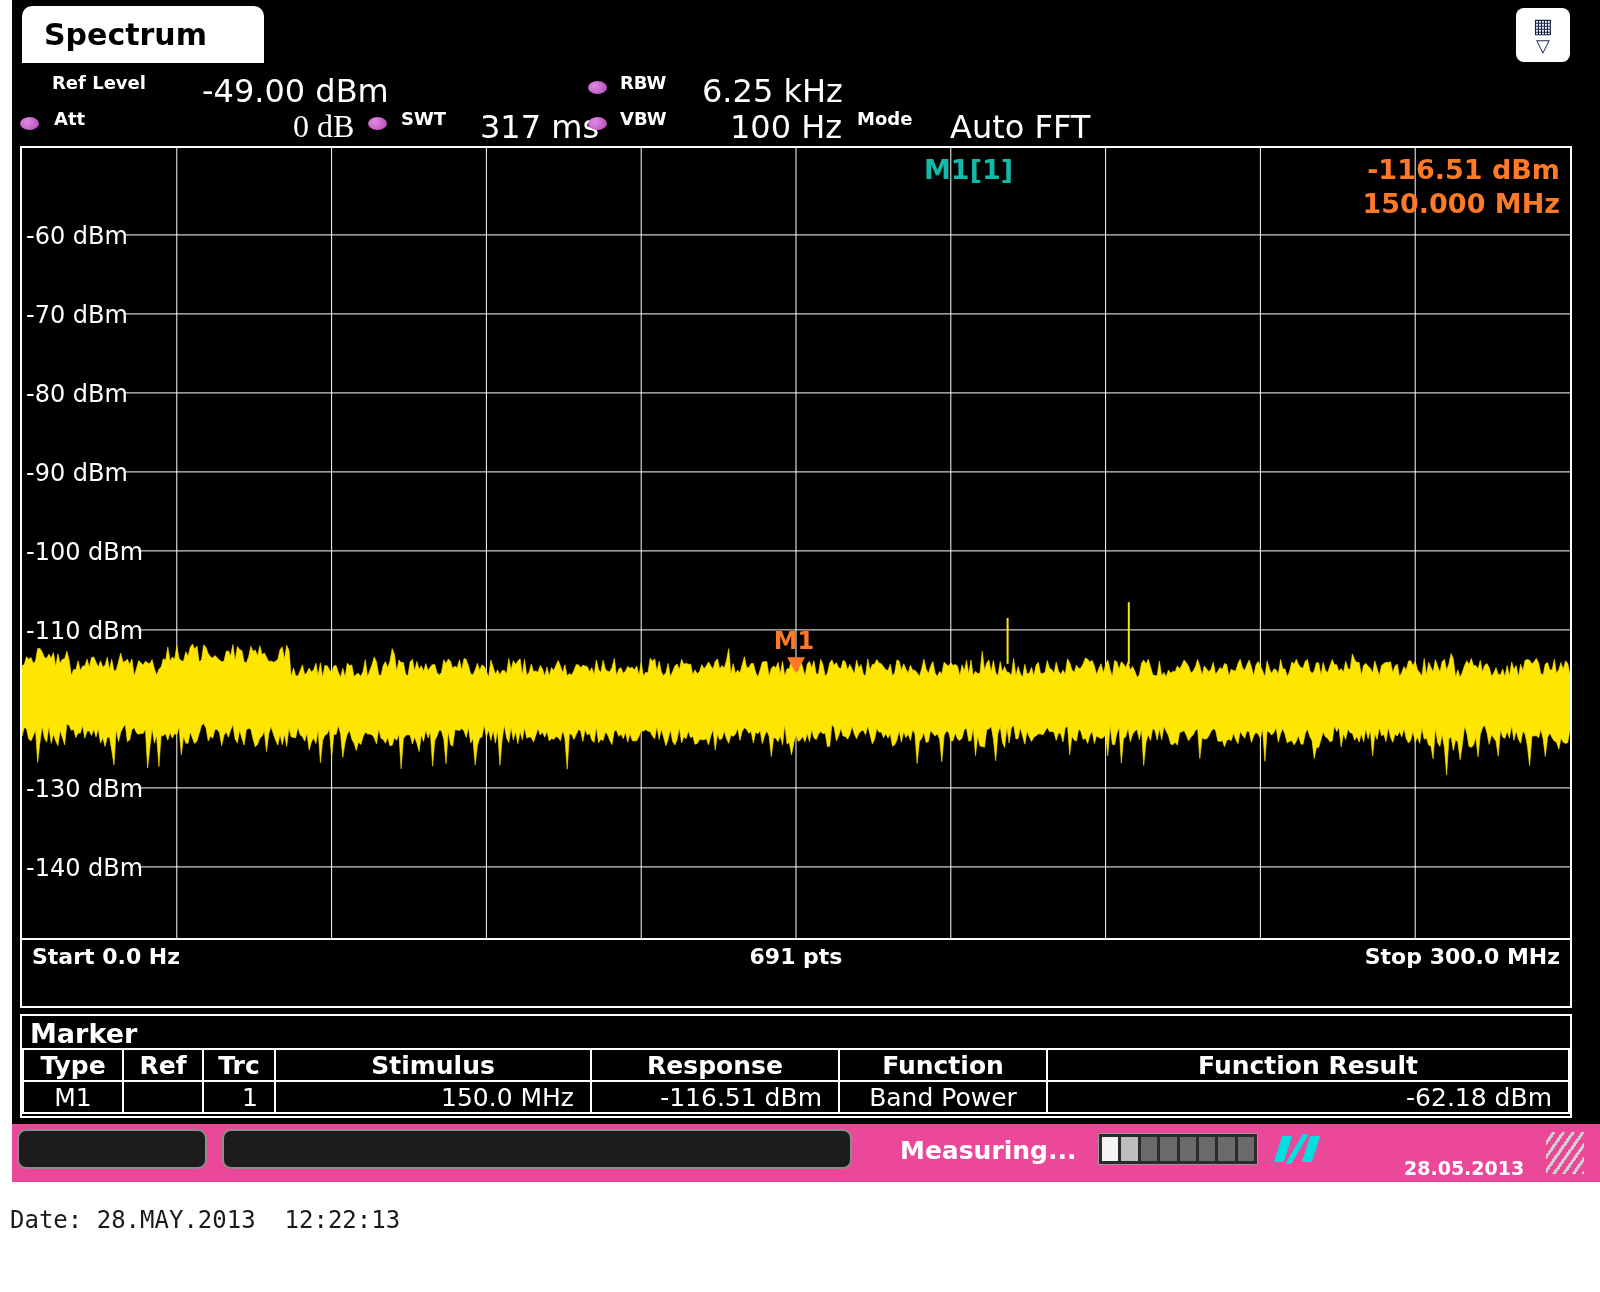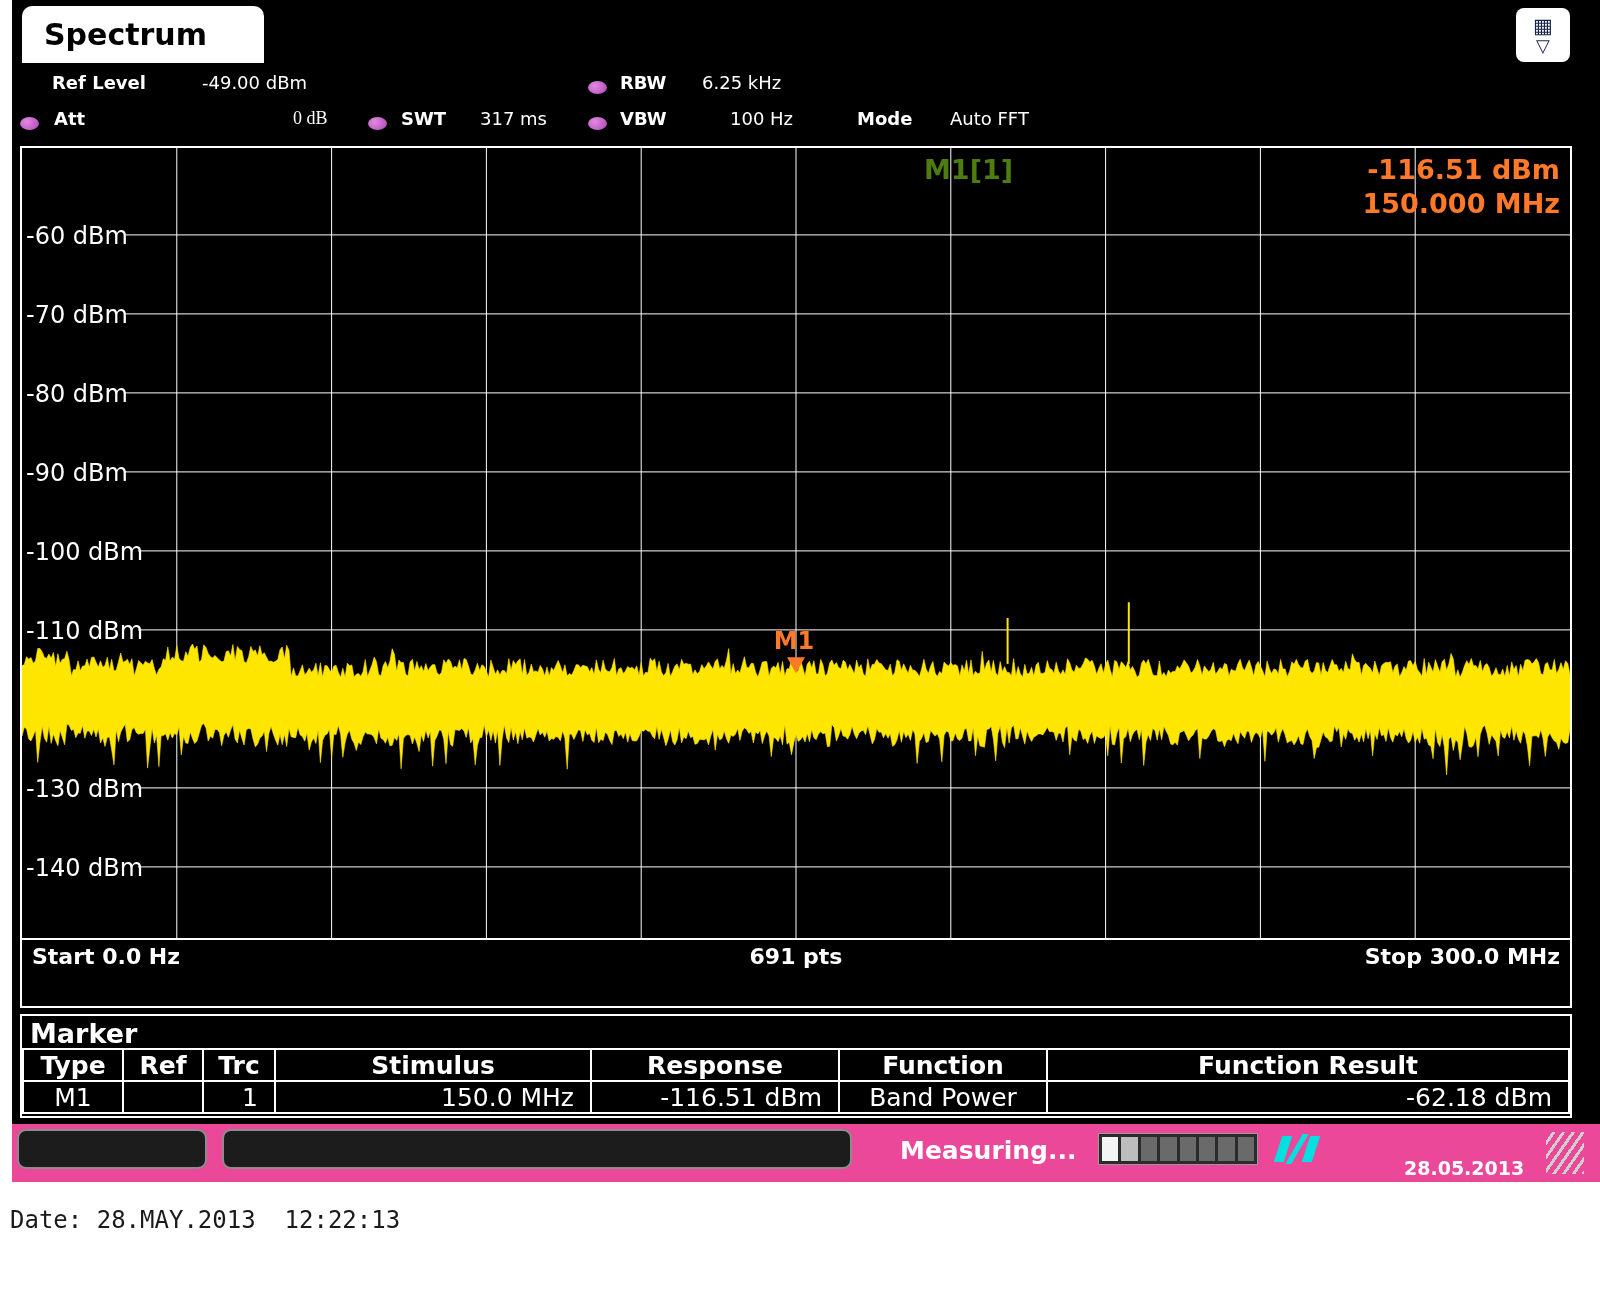--- a/index.html
+++ b/index.html
@@ -13,21 +13,21 @@
   
   .tab { position:absolute; left:10px; top:6px; width:242px; height:57px; background:#fff; color:#000;
          border-radius:10px 10px 0 0; font-weight:bold; font-size:30px; line-height:57px; padding-left:22px; }
   .menu-btn { position:absolute; left:1504px; top:8px; width:54px; height:54px; background:#fff; border-radius:8px;
               display:flex; flex-direction:column; align-items:center; justify-content:center; color:#15254a; cursor:pointer; }
   .menu-btn .g { font-size:21px; line-height:21px; }
   .menu-btn .t { font-size:18px; line-height:18px; }
 
   
   .hlabel { position:absolute; font-weight:bold; font-size:18px; white-space:nowrap; }
-  .hvalue { position:absolute; font-size:18px; white-space:nowrap; }
+  .hvalue { position:absolute; font-size:32px; white-space:nowrap; }
   .bullet { position:absolute; width:19px; height:13px; border-radius:50%;
             background:radial-gradient(circle at 35% 35%, #e08ae0, #b144b8); }
 
   
   .plot-window { position:absolute; left:8px; top:146px; width:1552px; height:862px; border:2px solid #fff; }
   .trace-bar { position:relative; height:28px; border-bottom:2px solid #fff; font-size:22px; }
   .trace-dot { position:absolute; left:8px; top:7px; width:14px; height:14px; border-radius:50%;
                background:#ffe600; box-shadow:inset 0 0 2px #806e00; }
   .trace-num  { position:absolute; left:32px; top:0px; }
   .trace-mode { position:absolute; left:92px; top:0px; }
@@ -145,21 +145,21 @@
           <rect x="0" y="625.9" width="116" height="28" fill="#000000"></rect>
           <text x="4" y="648.9" fill="#ffffff" font-size="24">-130 dBm</text>
           <rect x="0" y="704.9" width="116" height="28" fill="#000000"></rect>
           <text x="4" y="727.9" fill="#ffffff" font-size="24">-140 dBm</text>
           <path d="M0,517.6L2.2,516.8L4.5,508.7L6.7,511.2L9.0,509.5L11.2,515.3L13.5,512.9L15.7,500.5L17.9,500.5L20.2,504.0L22.4,509.4L24.7,510.2L26.9,506.1L29.2,510.3L31.4,504.4L33.7,518.6L35.9,505.8L38.1,515.3L40.4,511.2L42.6,510.8L44.9,503.2L47.1,511.9L49.4,527.8L51.6,521.4L53.8,522.0L56.1,512.8L58.3,522.8L60.6,518.0L62.8,518.0L65.1,511.0L67.3,519.2L69.5,509.5L71.8,509.0L74.0,514.1L76.3,519.2L78.5,512.8L80.8,519.3L83.0,517.4L85.3,509.3L87.5,521.8L89.7,511.2L92.0,522.9L94.2,522.2L96.5,513.7L98.7,505.0L101.0,514.2L103.2,513.2L105.4,511.2L107.7,516.6L109.9,510.8L112.2,527.9L114.4,520.8L116.7,512.5L118.9,514.8L121.1,517.3L123.4,513.2L125.6,514.9L127.9,515.7L130.1,511.6L132.4,520.8L134.6,527.2L136.9,521.2L139.1,519.1L141.3,510.7L143.6,512.2L145.8,498.9L148.1,513.3L150.3,509.0L152.6,511.2L154.8,497.7L157.0,510.6L159.3,512.7L161.5,513.2L163.8,503.7L166.0,508.3L168.3,499.2L170.5,496.1L172.7,501.3L175.0,498.0L177.2,514.1L179.5,511.8L181.7,496.8L184.0,499.5L186.2,505.4L188.5,508.8L190.7,510.0L192.9,507.4L195.2,509.8L197.4,512.1L199.7,513.7L201.9,513.3L204.2,503.5L206.4,502.8L208.6,507.9L210.9,496.5L213.1,512.7L215.4,498.5L217.6,501.4L219.9,502.7L222.1,513.7L224.3,514.9L226.6,509.0L228.8,498.4L231.1,503.4L233.3,501.9L235.6,508.1L237.8,497.8L240.1,506.8L242.3,504.8L244.5,509.3L246.8,513.6L249.0,513.0L251.3,514.3L253.5,513.2L255.8,511.6L258.0,501.7L260.2,498.9L262.5,511.1L264.7,497.3L267.0,502.5L269.2,528.8L271.5,519.9L273.7,527.7L275.9,528.1L278.2,522.7L280.4,516.8L282.7,526.8L284.9,524.6L287.2,520.1L289.4,524.2L291.7,521.7L293.9,515.2L296.1,527.8L298.4,514.8L300.6,529.2L302.9,517.6L305.1,517.7L307.4,521.5L309.6,524.8L311.8,518.1L314.1,517.4L316.3,524.3L318.6,529.2L320.8,520.2L323.1,529.1L325.3,515.1L327.5,517.7L329.8,516.9L332.0,528.7L334.3,526.2L336.5,525.4L338.8,528.3L341.0,523.7L343.3,511.5L345.5,528.8L347.7,522.7L350.0,516.7L352.2,509.1L354.5,513.9L356.7,526.4L359.0,527.7L361.2,517.6L363.4,513.5L365.7,519.8L367.9,513.5L370.2,500.7L372.4,506.3L374.7,523.2L376.9,512.0L379.1,514.5L381.4,514.5L383.6,526.1L385.9,528.0L388.1,514.1L390.4,511.3L392.6,523.1L394.9,513.4L397.1,521.6L399.3,517.7L401.6,523.4L403.8,515.6L406.1,522.7L408.3,518.9L410.6,516.6L412.8,516.7L415.0,524.7L417.3,526.9L419.5,524.4L421.8,511.8L424.0,515.4L426.3,511.0L428.5,513.2L430.7,520.4L433.0,518.2L435.2,519.7L437.5,511.8L439.7,522.2L442.0,510.5L444.2,511.6L446.5,518.0L448.7,525.8L450.9,527.0L453.2,521.9L455.4,515.2L457.7,522.6L459.9,516.8L462.2,518.5L464.4,523.3L466.6,529.2L468.9,512.1L471.1,519.1L473.4,526.3L475.6,521.8L477.9,527.0L480.1,522.5L482.3,522.4L484.6,525.8L486.8,510.6L489.1,522.1L491.3,512.5L493.6,516.5L495.8,513.1L498.1,510.8L500.3,526.8L502.5,511.6L504.8,527.6L507.0,524.5L509.3,516.1L511.5,523.7L513.8,522.9L516.0,524.2L518.2,517.4L520.5,521.1L522.7,527.9L525.0,518.9L527.2,527.9L529.5,519.6L531.7,522.5L533.9,517.4L536.2,512.5L538.4,518.1L540.7,524.8L542.9,516.8L545.2,528.0L547.4,525.6L549.7,526.9L551.9,522.6L554.1,516.7L556.4,516.8L558.6,519.7L560.9,517.3L563.1,518.0L565.4,518.7L567.6,523.9L569.8,519.6L572.1,526.7L574.3,511.9L576.6,521.4L578.8,524.7L581.1,512.2L583.3,520.9L585.5,523.2L587.8,523.8L590.0,519.4L592.3,510.5L594.5,527.8L596.8,520.9L599.0,519.7L601.3,525.5L603.5,522.9L605.7,518.4L608.0,520.3L610.2,519.3L612.5,522.0L614.7,517.8L617.0,527.2L619.2,514.3L621.4,528.1L623.7,524.3L625.9,524.8L628.2,510.2L630.4,513.2L632.7,510.7L634.9,523.3L637.1,513.2L639.4,524.0L641.6,527.7L643.9,524.8L646.1,515.4L648.4,528.4L650.6,523.8L652.9,517.9L655.1,515.9L657.3,521.8L659.6,511.3L661.8,516.3L664.1,515.2L666.3,516.2L668.6,516.1L670.8,526.8L673.0,521.8L675.3,525.9L677.5,523.6L679.8,516.6L682.0,520.7L684.3,517.9L686.5,513.9L688.7,517.8L691.0,521.1L693.2,513.4L695.5,510.8L697.7,521.1L700.0,517.4L702.2,520.3L704.5,512.2L706.7,500.6L708.9,525.9L711.2,515.6L713.4,525.4L715.7,522.1L717.9,524.9L720.2,516.7L722.4,508.7L724.6,519.2L726.9,519.8L729.1,515.4L731.4,515.5L733.6,524.2L735.9,528.9L738.1,522.0L740.3,514.1L742.6,513.6L744.8,513.6L747.1,528.4L749.3,520.5L751.6,517.9L753.8,520.1L756.1,514.3L758.3,525.9L760.5,513.5L762.8,528.1L765.0,520.8L767.3,520.8L769.5,511.3L771.8,514.4L774.0,523.4L776.2,523.0L778.5,511.8L780.7,519.4L783.0,528.0L785.2,516.3L787.5,513.2L789.7,519.9L791.9,512.7L794.2,525.9L796.4,526.0L798.7,511.4L800.9,516.6L803.2,528.2L805.4,525.3L807.7,515.0L809.9,511.9L812.1,517.3L814.4,514.6L816.6,519.6L818.9,520.7L821.1,512.3L823.4,514.0L825.6,522.0L827.8,516.5L830.1,520.9L832.3,526.0L834.6,512.1L836.8,520.3L839.1,516.6L841.3,526.1L843.5,528.1L845.8,510.9L848.0,522.2L850.3,516.5L852.5,516.2L854.8,511.5L857.0,515.0L859.3,515.7L861.5,518.8L863.7,521.7L866.0,522.6L868.2,516.2L870.5,528.1L872.7,524.7L875.0,511.8L877.2,513.3L879.4,522.4L881.7,515.8L883.9,520.9L886.2,525.2L888.4,517.3L890.7,522.2L892.9,522.2L895.1,524.7L897.4,528.5L899.6,521.1L901.9,511.2L904.1,521.0L906.4,525.4L908.6,518.3L910.9,513.5L913.1,525.0L915.3,528.6L917.6,523.4L919.8,525.7L922.1,514.1L924.3,516.4L926.6,518.1L928.8,514.7L931.0,517.4L933.3,516.5L935.5,517.9L937.8,528.2L940.0,516.8L942.3,523.1L944.5,512.3L946.7,526.1L949.0,511.9L951.2,527.7L953.5,523.2L955.7,525.8L958.0,525.1L960.2,503.3L962.5,522.2L964.7,515.1L966.9,512.0L969.2,524.3L971.4,512.4L973.7,524.7L975.9,527.8L978.2,513.6L980.4,523.9L982.6,518.6L984.9,524.3L987.1,524.4L989.4,527.7L991.6,510.6L993.9,527.9L996.1,518.6L998.3,525.4L1000.6,529.2L1002.8,516.3L1005.1,526.0L1007.3,525.3L1009.6,519.2L1011.8,528.1L1014.1,517.1L1016.3,514.3L1018.5,525.3L1020.8,525.4L1023.0,524.4L1025.3,512.6L1027.5,520.3L1029.8,521.6L1032.0,525.3L1034.2,514.2L1036.5,522.9L1038.7,526.5L1041.0,521.9L1043.2,526.3L1045.5,510.7L1047.7,514.7L1049.9,521.8L1052.2,524.4L1054.4,517.2L1056.7,520.4L1058.9,519.9L1061.2,515.7L1063.4,509.9L1065.7,511.2L1067.9,514.2L1070.1,512.3L1072.4,518.1L1074.6,526.5L1076.9,520.3L1079.1,515.7L1081.4,525.3L1083.6,516.2L1085.8,512.0L1088.1,521.5L1090.3,528.7L1092.6,512.4L1094.8,513.8L1097.1,521.4L1099.3,513.7L1101.5,516.1L1103.8,519.5L1106.0,513.8L1108.3,522.0L1110.5,518.4L1112.8,523.1L1115.0,529.2L1117.3,527.1L1119.5,515.2L1121.7,512.0L1124.0,516.1L1126.2,511.3L1128.5,518.7L1130.7,526.6L1133.0,527.7L1135.2,527.4L1137.4,513.0L1139.7,527.9L1141.9,524.4L1144.2,528.7L1146.4,522.0L1148.7,525.2L1150.9,523.3L1153.1,523.7L1155.4,517.8L1157.6,521.0L1159.9,516.9L1162.1,511.9L1164.4,514.9L1166.6,518.3L1168.9,525.0L1171.1,523.2L1173.3,519.0L1175.6,511.4L1177.8,517.9L1180.1,527.3L1182.3,517.9L1184.6,520.9L1186.8,523.7L1189.0,521.3L1191.3,514.3L1193.5,526.2L1195.8,523.2L1198.0,519.5L1200.3,521.5L1202.5,515.4L1204.7,516.6L1207.0,528.2L1209.2,521.3L1211.5,522.5L1213.7,523.1L1216.0,515.6L1218.2,511.2L1220.5,519.9L1222.7,522.4L1224.9,516.7L1227.2,512.1L1229.4,518.9L1231.7,528.1L1233.9,517.0L1236.2,513.4L1238.4,517.9L1240.6,522.7L1242.9,528.7L1245.1,512.9L1247.4,520.7L1249.6,525.6L1251.9,520.9L1254.1,521.7L1256.3,526.2L1258.6,511.5L1260.8,521.0L1263.1,520.9L1265.3,528.7L1267.6,523.3L1269.8,513.9L1272.1,516.2L1274.3,511.3L1276.5,516.5L1278.8,519.5L1281.0,520.1L1283.3,513.1L1285.5,511.5L1287.8,522.4L1290.0,525.4L1292.2,522.9L1294.5,514.6L1296.7,515.0L1299.0,527.3L1301.2,514.5L1303.5,522.6L1305.7,524.5L1307.9,518.0L1310.2,511.6L1312.4,516.7L1314.7,516.7L1316.9,523.2L1319.2,520.4L1321.4,524.5L1323.7,513.2L1325.9,520.4L1328.1,521.7L1330.4,505.8L1332.6,511.8L1334.9,514.6L1337.1,514.3L1339.4,527.4L1341.6,517.4L1343.8,515.3L1346.1,518.2L1348.3,520.2L1350.6,525.1L1352.8,513.0L1355.1,520.6L1357.3,527.8L1359.5,517.7L1361.8,515.4L1364.0,514.3L1366.3,514.6L1368.5,513.7L1370.8,524.8L1373.0,518.2L1375.3,515.9L1377.5,528.6L1379.7,524.7L1382.0,518.6L1384.2,522.1L1386.5,513.0L1388.7,512.7L1391.0,517.7L1393.2,513.3L1395.4,521.6L1397.7,524.5L1399.9,528.3L1402.2,510.5L1404.4,526.9L1406.7,514.1L1408.9,519.2L1411.1,524.1L1413.4,511.6L1415.6,518.1L1417.9,524.2L1420.1,513.8L1422.4,511.2L1424.6,522.2L1426.9,515.7L1429.1,505.4L1431.3,511.1L1433.6,528.9L1435.8,521.7L1438.1,529.2L1440.3,524.5L1442.6,517.5L1444.8,512.7L1447.0,516.6L1449.3,510.4L1451.5,517.8L1453.8,517.6L1456.0,520.9L1458.3,512.4L1460.5,524.0L1462.7,517.3L1465.0,515.6L1467.2,519.7L1469.5,528.2L1471.7,525.3L1474.0,519.7L1476.2,526.2L1478.5,526.8L1480.7,520.9L1482.9,528.5L1485.2,517.4L1487.4,528.0L1489.7,513.9L1491.9,521.4L1494.2,517.6L1496.4,528.9L1498.6,516.2L1500.9,522.7L1503.1,512.2L1505.4,511.6L1507.6,512.2L1509.9,516.0L1512.1,513.8L1514.3,510.4L1516.6,514.8L1518.8,525.4L1521.1,526.8L1523.3,515.9L1525.6,514.6L1527.8,521.8L1530.1,521.9L1532.3,511.4L1534.5,525.6L1536.8,521.4L1539.0,514.6L1541.3,521.5L1543.5,512.8L1545.8,515.5L1548.0,526.5L1548.0,581.6L1545.8,594.6L1543.5,595.4L1541.3,594.3L1539.0,590.3L1536.8,601.3L1534.5,594.3L1532.3,592.9L1530.1,589.7L1527.8,584.9L1525.6,589.3L1523.3,608.4L1521.1,590.9L1518.8,581.5L1516.6,589.8L1514.3,587.8L1512.1,587.8L1509.9,588.3L1507.6,617.7L1505.4,598.1L1503.1,586.1L1500.9,583.3L1498.6,595.3L1496.4,591.2L1494.2,582.9L1491.9,592.3L1489.7,577.8L1487.4,590.0L1485.2,583.4L1482.9,590.3L1480.7,589.1L1478.5,581.7L1476.2,608.0L1474.0,593.3L1471.7,589.9L1469.5,586.8L1467.2,596.4L1465.0,585.0L1462.7,577.3L1460.5,579.8L1458.3,586.6L1456.0,608.7L1453.8,589.0L1451.5,597.3L1449.3,599.2L1447.0,598.6L1444.8,585.2L1442.6,578.3L1440.3,596.6L1438.1,611.8L1435.8,594.1L1433.6,591.7L1431.3,602.5L1429.1,588.7L1426.9,591.1L1424.6,626.9L1422.4,599.2L1420.1,586.2L1417.9,598.5L1415.6,594.5L1413.4,579.8L1411.1,610.7L1408.9,598.0L1406.7,597.1L1404.4,590.0L1402.2,591.2L1399.9,579.8L1397.7,595.3L1395.4,588.9L1393.2,594.4L1391.0,583.6L1388.7,592.2L1386.5,595.1L1384.2,590.5L1382.0,580.4L1379.7,588.9L1377.5,583.4L1375.3,587.9L1373.0,586.2L1370.8,594.2L1368.5,589.2L1366.3,579.6L1364.0,593.5L1361.8,586.5L1359.5,587.8L1357.3,579.3L1355.1,591.5L1352.8,585.8L1350.6,607.9L1348.3,582.3L1346.1,590.8L1343.8,580.8L1341.6,593.8L1339.4,585.7L1337.1,594.2L1334.9,588.4L1332.6,592.3L1330.4,585.3L1328.1,584.7L1325.9,581.1L1323.7,591.4L1321.4,585.6L1319.2,599.0L1316.9,579.2L1314.7,583.7L1312.4,577.8L1310.2,593.0L1307.9,593.8L1305.7,590.3L1303.5,589.0L1301.2,583.7L1299.0,591.5L1296.7,599.3L1294.5,599.4L1292.2,610.4L1290.0,592.4L1287.8,588.5L1285.5,581.1L1283.3,585.2L1281.0,596.5L1278.8,595.7L1276.5,587.6L1274.3,593.2L1272.1,596.9L1269.8,592.6L1267.6,593.2L1265.3,595.0L1263.1,586.8L1260.8,580.6L1258.6,585.6L1256.3,594.2L1254.1,579.7L1251.9,584.6L1249.6,587.2L1247.4,584.3L1245.1,582.9L1242.9,613.3L1240.6,581.0L1238.4,590.6L1236.2,586.1L1233.9,584.4L1231.7,587.7L1229.4,594.4L1227.2,583.8L1224.9,583.1L1222.7,590.2L1220.5,587.5L1218.2,583.6L1216.0,595.7L1213.7,591.5L1211.5,585.1L1209.2,592.7L1207.0,591.3L1204.7,592.4L1202.5,598.8L1200.3,592.4L1198.0,593.5L1195.8,593.0L1193.5,581.9L1191.3,580.8L1189.0,583.5L1186.8,587.9L1184.6,591.0L1182.3,591.1L1180.1,589.7L1177.8,610.6L1175.6,580.8L1173.3,582.6L1171.1,586.9L1168.9,589.0L1166.6,592.8L1164.4,587.5L1162.1,582.5L1159.9,583.7L1157.6,584.7L1155.4,597.2L1153.1,594.2L1150.9,596.8L1148.7,596.1L1146.4,587.5L1144.2,583.2L1141.9,578.6L1139.7,591.8L1137.4,580.7L1135.2,592.2L1133.0,582.4L1130.7,580.4L1128.5,592.4L1126.2,586.5L1124.0,594.2L1121.7,617.6L1119.5,580.9L1117.3,591.8L1115.0,581.5L1112.8,582.9L1110.5,586.4L1108.3,593.7L1106.0,579.9L1103.8,588.8L1101.5,590.6L1099.3,615.0L1097.1,579.4L1094.8,585.7L1092.6,596.9L1090.3,596.3L1088.1,577.4L1085.8,607.8L1083.6,586.4L1081.4,589.5L1079.1,590.6L1076.9,589.5L1074.6,587.7L1072.4,595.4L1070.1,583.2L1067.9,587.2L1065.7,595.4L1063.4,590.1L1061.2,591.6L1058.9,583.4L1056.7,581.0L1054.4,593.2L1052.2,591.9L1049.9,588.2L1047.7,606.8L1045.5,578.3L1043.2,580.0L1041.0,594.0L1038.7,585.4L1036.5,585.1L1034.2,592.4L1032.0,584.3L1029.8,583.6L1027.5,583.7L1025.3,579.2L1023.0,583.4L1020.8,586.9L1018.5,585.9L1016.3,585.9L1014.1,587.8L1011.8,589.2L1009.6,593.4L1007.3,589.1L1005.1,583.1L1002.8,596.2L1000.6,588.3L998.3,579.7L996.1,590.6L993.9,591.0L991.6,577.0L989.4,580.0L987.1,595.1L984.9,579.5L982.6,599.6L980.4,594.2L978.2,578.2L975.9,585.4L973.7,612.8L971.4,591.3L969.2,578.4L966.9,581.0L964.7,581.5L962.5,599.2L960.2,598.6L958.0,597.9L955.7,588.0L953.5,607.7L951.2,579.9L949.0,592.7L946.7,593.0L944.5,580.2L942.3,581.6L940.0,590.1L937.8,592.6L935.5,591.1L933.3,584.8L931.0,592.7L928.8,592.9L926.6,584.1L924.3,583.2L922.1,587.3L919.8,613.8L917.6,591.0L915.3,585.8L913.1,588.1L910.9,585.5L908.6,582.6L906.4,593.6L904.1,594.5L901.9,584.6L899.6,590.4L897.4,593.4L895.1,615.5L892.9,585.9L890.7,581.6L888.4,592.4L886.2,586.1L883.9,589.7L881.7,583.5L879.4,594.3L877.2,582.5L875.0,591.8L872.7,596.8L870.5,598.3L868.2,585.4L866.0,590.2L863.7,585.5L861.5,589.8L859.3,584.0L857.0,584.2L854.8,580.6L852.5,591.4L850.3,595.9L848.0,586.6L845.8,577.8L843.5,586.7L841.3,582.3L839.1,582.9L836.8,585.6L834.6,590.7L832.3,585.9L830.1,578.3L827.8,586.7L825.6,591.2L823.4,588.6L821.1,588.0L818.9,580.6L816.6,587.8L814.4,593.1L812.1,579.4L809.9,576.4L807.7,598.3L805.4,598.6L803.2,585.1L800.9,585.8L798.7,583.6L796.4,586.2L794.2,591.7L791.9,589.7L789.7,581.4L787.5,593.8L785.2,585.3L783.0,593.9L780.7,588.4L778.5,591.8L776.2,593.4L774.0,586.2L771.8,594.7L769.5,606.8L767.3,594.2L765.0,596.2L762.8,576.6L760.5,596.8L758.3,587.8L756.1,593.7L753.8,590.4L751.6,589.4L749.3,608.6L747.1,588.3L744.8,583.1L742.6,587.7L740.3,595.6L738.1,582.4L735.9,585.9L733.6,583.9L731.4,595.0L729.1,583.6L726.9,585.4L724.6,581.4L722.4,579.8L720.2,583.3L717.9,592.4L715.7,580.4L713.4,586.2L711.2,588.4L708.9,587.0L706.7,595.3L704.5,590.8L702.2,582.9L700.0,590.6L697.7,591.8L695.5,586.2L693.2,602.1L691.0,581.5L688.7,588.2L686.5,596.9L684.3,590.4L682.0,591.9L679.8,591.5L677.5,591.6L675.3,595.4L673.0,596.3L670.8,588.2L668.6,589.7L666.3,583.1L664.1,590.7L661.8,588.8L659.6,594.9L657.3,579.5L655.1,591.6L652.9,597.0L650.6,593.5L648.4,581.8L646.1,591.4L643.9,597.7L641.6,589.2L639.4,581.2L637.1,591.4L634.9,578.5L632.7,590.8L630.4,588.1L628.2,583.5L625.9,583.2L623.7,581.4L621.4,583.2L619.2,582.5L617.0,588.4L614.7,592.8L612.5,593.0L610.2,592.5L608.0,585.5L605.7,594.2L603.5,584.1L601.3,590.7L599.0,586.1L596.8,588.5L594.5,582.4L592.3,582.7L590.0,596.6L587.8,592.5L585.5,586.6L583.3,584.2L581.1,592.6L578.8,591.2L576.6,594.8L574.3,579.0L572.1,594.4L569.8,592.3L567.6,585.3L565.4,586.9L563.1,581.5L560.9,593.5L558.6,582.7L556.4,581.8L554.1,586.8L551.9,591.4L549.7,586.6L547.4,585.7L545.2,621.2L542.9,590.3L540.7,582.7L538.4,592.8L536.2,589.5L533.9,588.5L531.7,591.3L529.5,590.5L527.2,593.0L525.0,583.2L522.7,589.2L520.5,584.2L518.2,587.0L516.0,580.4L513.8,587.2L511.5,594.0L509.3,589.4L507.0,588.9L504.8,590.2L502.5,579.7L500.3,591.8L498.1,583.5L495.8,595.7L493.6,583.6L491.3,592.0L489.1,579.4L486.8,594.6L484.6,589.9L482.3,576.9L480.1,591.3L477.9,617.5L475.6,582.1L473.4,595.1L471.1,582.6L468.9,592.4L466.6,582.1L464.4,589.0L462.2,576.7L459.9,589.3L457.7,589.7L455.4,597.6L453.2,617.0L450.9,590.4L448.7,595.0L446.5,579.5L444.2,589.5L442.0,582.9L439.7,580.6L437.5,582.6L435.2,582.0L433.0,581.8L430.7,598.2L428.5,596.6L426.3,583.2L424.0,615.7L421.8,591.4L419.5,582.8L417.3,582.0L415.0,588.2L412.8,592.5L410.6,618.2L408.3,583.7L406.1,590.1L403.8,582.0L401.6,593.5L399.3,586.5L397.1,603.6L394.9,595.3L392.6,588.9L390.4,596.0L388.1,587.2L385.9,586.6L383.6,587.6L381.4,590.6L379.1,620.8L376.9,585.8L374.7,592.4L372.4,589.6L370.2,597.2L367.9,597.8L365.7,589.3L363.4,595.3L361.2,591.5L359.0,590.2L356.7,580.9L354.5,595.9L352.2,589.8L350.0,586.7L347.7,586.1L345.5,586.0L343.3,584.1L341.0,588.8L338.8,596.6L336.5,594.0L334.3,602.6L332.0,595.1L329.8,591.2L327.5,582.3L325.3,586.1L323.1,594.5L320.8,609.3L318.6,586.1L316.3,577.4L314.1,586.5L311.8,586.2L309.6,610.1L307.4,581.3L305.1,585.9L302.9,587.2L300.6,592.4L298.4,614.7L296.1,581.9L293.9,595.5L291.7,590.0L289.4,593.9L287.2,602.2L284.9,585.3L282.7,593.2L280.4,588.6L278.2,586.9L275.9,579.2L273.7,589.7L271.5,589.5L269.2,588.7L267.0,580.2L264.7,598.5L262.5,586.3L260.2,596.7L258.0,586.3L255.8,597.2L253.5,592.0L251.3,585.7L249.0,578.6L246.8,585.7L244.5,603.6L242.3,583.3L240.1,588.0L237.8,590.3L235.6,596.2L233.3,598.8L231.1,591.2L228.8,580.9L226.6,580.4L224.3,581.8L222.1,597.1L219.9,590.4L217.6,581.9L215.4,595.0L213.1,590.9L210.9,576.6L208.6,582.3L206.4,589.3L204.2,583.8L201.9,587.4L199.7,597.7L197.4,584.5L195.2,581.5L192.9,581.5L190.7,590.3L188.5,587.9L186.2,593.1L184.0,580.0L181.7,575.6L179.5,577.4L177.2,585.4L175.0,592.9L172.7,595.5L170.5,590.4L168.3,583.9L166.0,595.4L163.8,595.1L161.5,588.3L159.3,606.9L157.0,579.1L154.8,586.9L152.6,585.5L150.3,590.1L148.1,584.6L145.8,592.2L143.6,585.8L141.3,587.6L139.1,587.8L136.9,618.6L134.6,587.2L132.4,595.1L130.1,580.2L127.9,599.1L125.6,620.1L123.4,581.3L121.1,585.5L118.9,585.4L116.7,586.3L114.4,584.7L112.2,579.4L109.9,581.8L107.7,591.8L105.4,593.8L103.2,576.3L101.0,579.7L98.7,584.2L96.5,593.7L94.2,581.4L92.0,616.9L89.7,602.1L87.5,589.3L85.3,589.2L83.0,598.5L80.8,589.8L78.5,595.1L76.3,580.8L74.0,589.0L71.8,581.2L69.5,587.5L67.3,583.0L65.1,583.1L62.8,590.2L60.6,577.4L58.3,585.2L56.1,585.0L53.8,589.7L51.6,581.3L49.4,582.4L47.1,577.2L44.9,576.1L42.6,596.8L40.4,589.6L38.1,582.5L35.9,597.7L33.7,592.8L31.4,585.9L29.2,595.4L26.9,578.3L24.7,594.2L22.4,590.1L20.2,578.3L17.9,594.6L15.7,614.4L13.5,581.9L11.2,588.0L9.0,592.9L6.7,590.9L4.5,580.7L2.2,579.5L0.0,588.1Z" fill="#ffe600" stroke="#ffe600" stroke-width="0.6"></path>
           <line x1="985.6" y1="470.0" x2="985.6" y2="515.9" stroke="#ffe600" stroke-width="2"></line>
           <line x1="1106.8" y1="454.2" x2="1106.8" y2="515.9" stroke="#ffe600" stroke-width="2"></line>
           <polygon points="774,525.3290000000001 765,509.32900000000006 783,509.32900000000006" fill="#ff7a28"></polygon>
           <text x="772.0" y="501.3" fill="#ff7a28" font-size="24" font-weight="bold" text-anchor="middle">M1</text>
         </svg>
-      <span class="mk marker-name" style="color:#4d7c0f">M1[1]</span>
+      <span class="mk marker-name" style="color:#14b8a6">M1[1]</span>
       <span class="mk marker-level" style="color:#ff7a28">-116.51 dBm</span>
       <span class="mk marker-freq" style="color:#ff7a28">150.000 MHz</span>
     </div>
 
     <div class="axis-row">
       <span class="axis-start">Start 0.0 Hz</span>
       <span class="axis-pts">691 pts</span>
       <span class="axis-stop">Stop 300.0 MHz</span>
     </div>
   </div>

